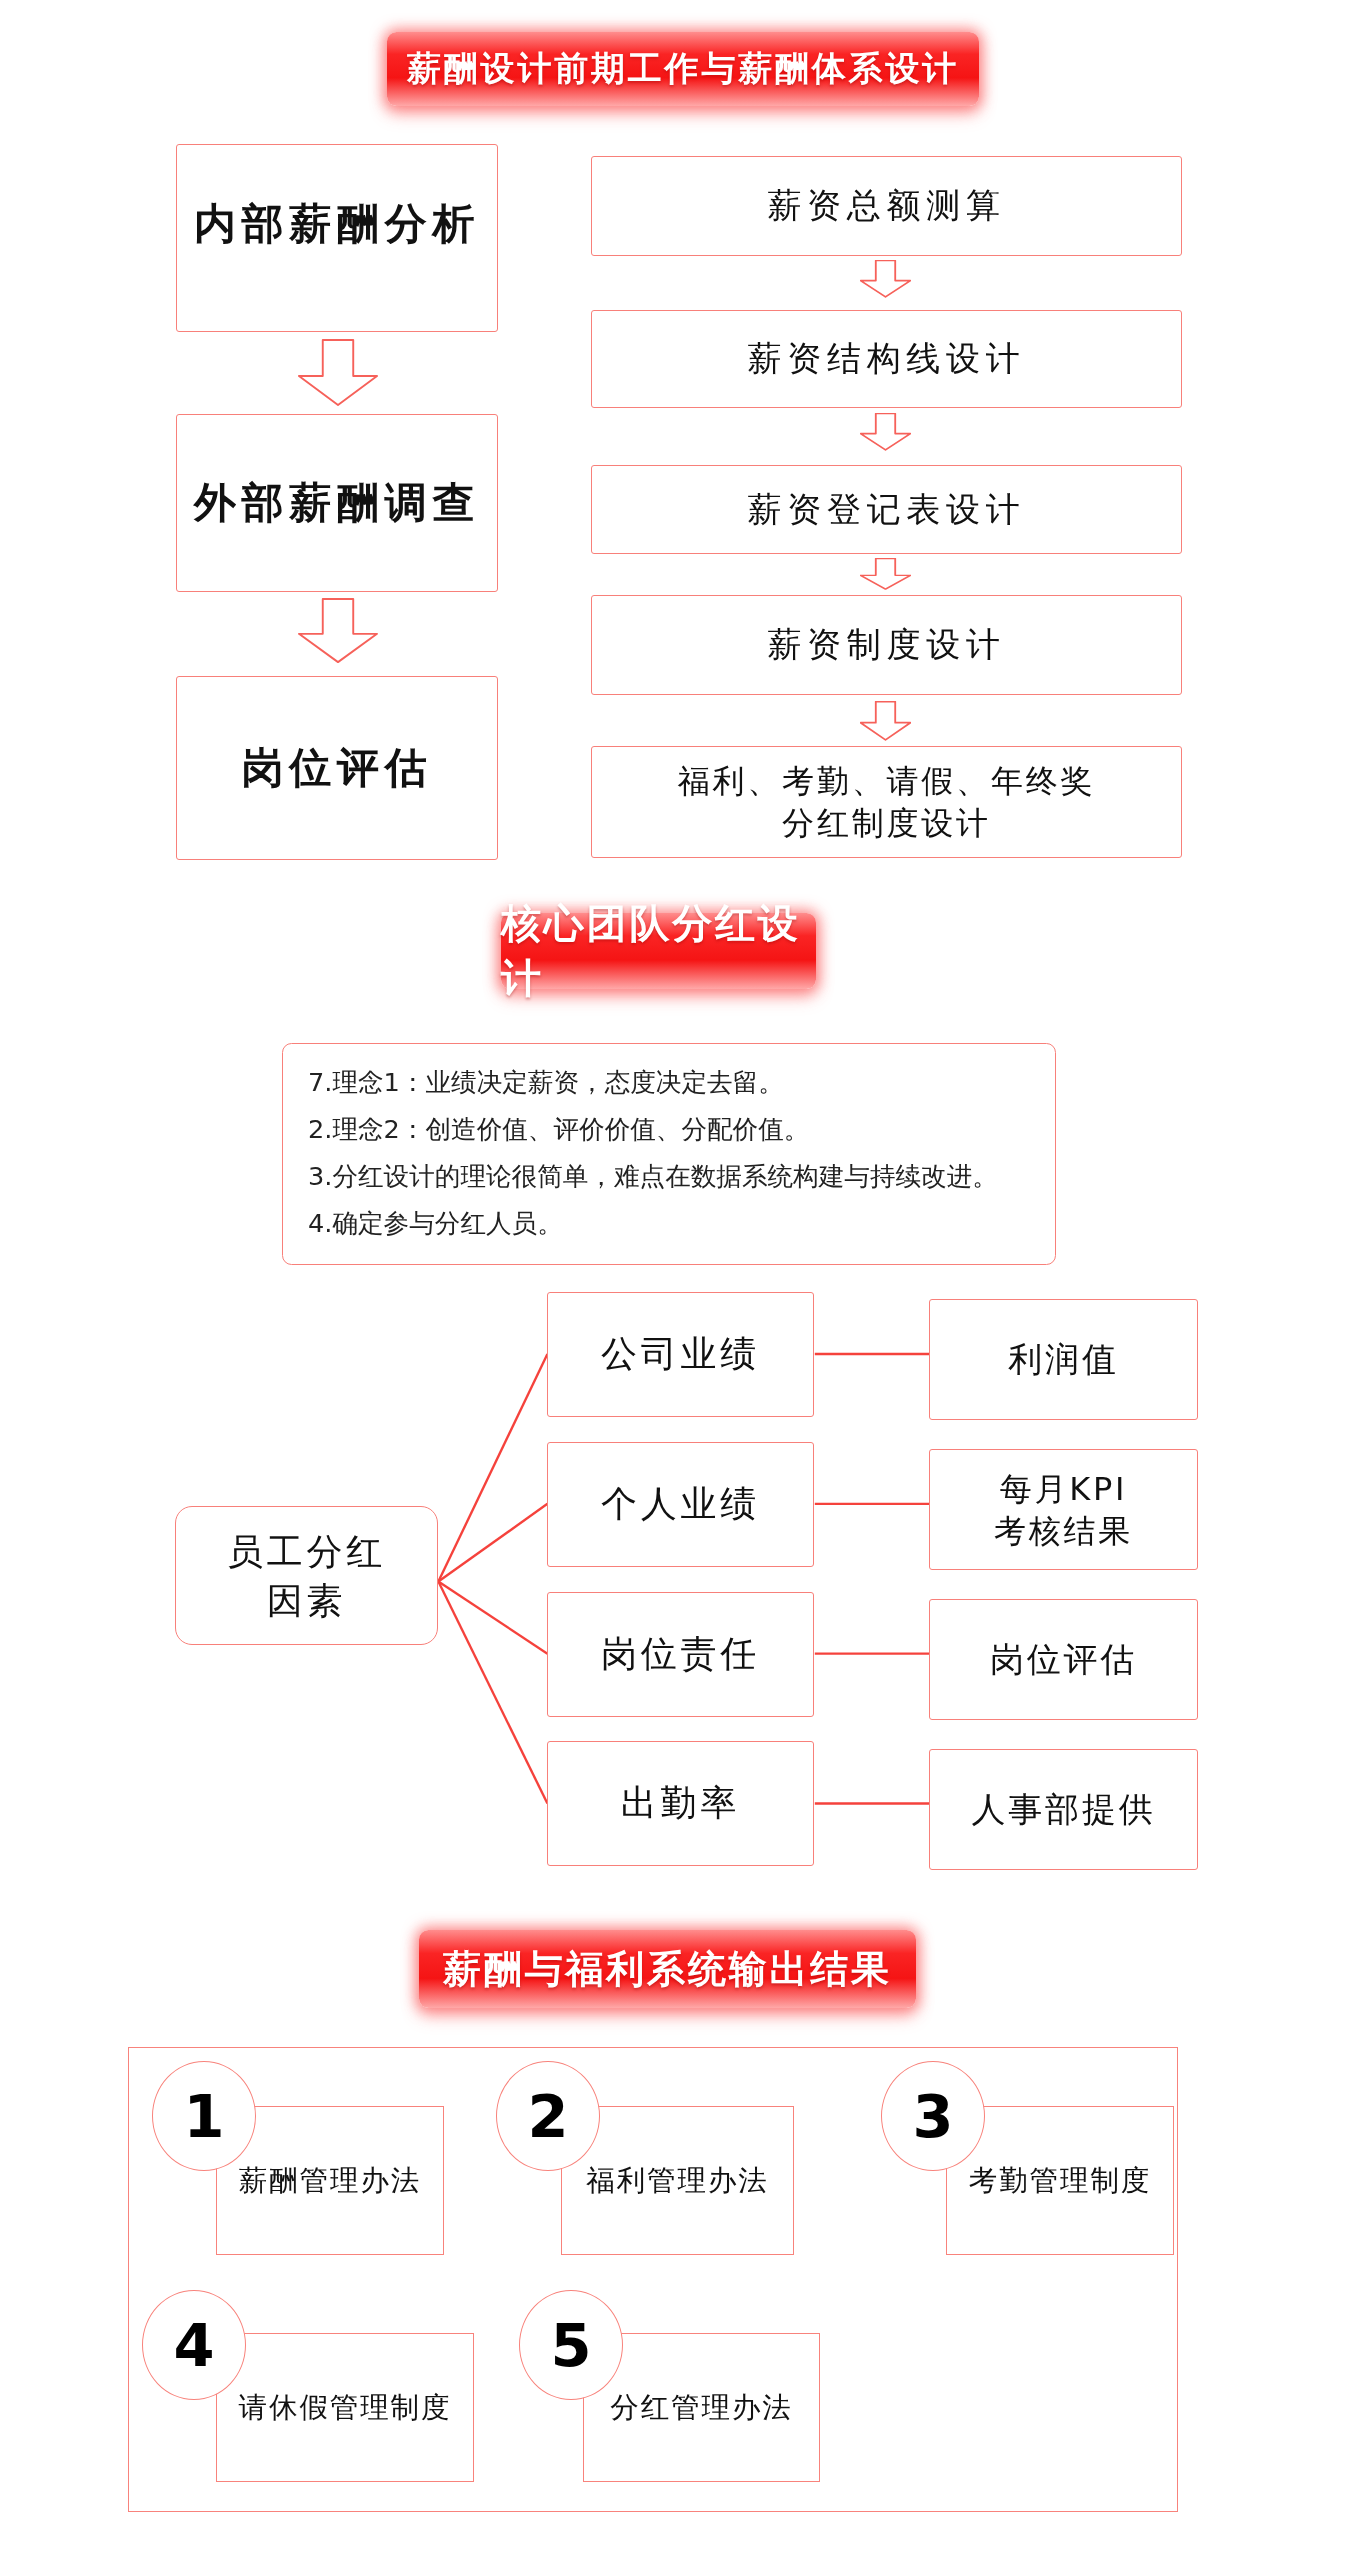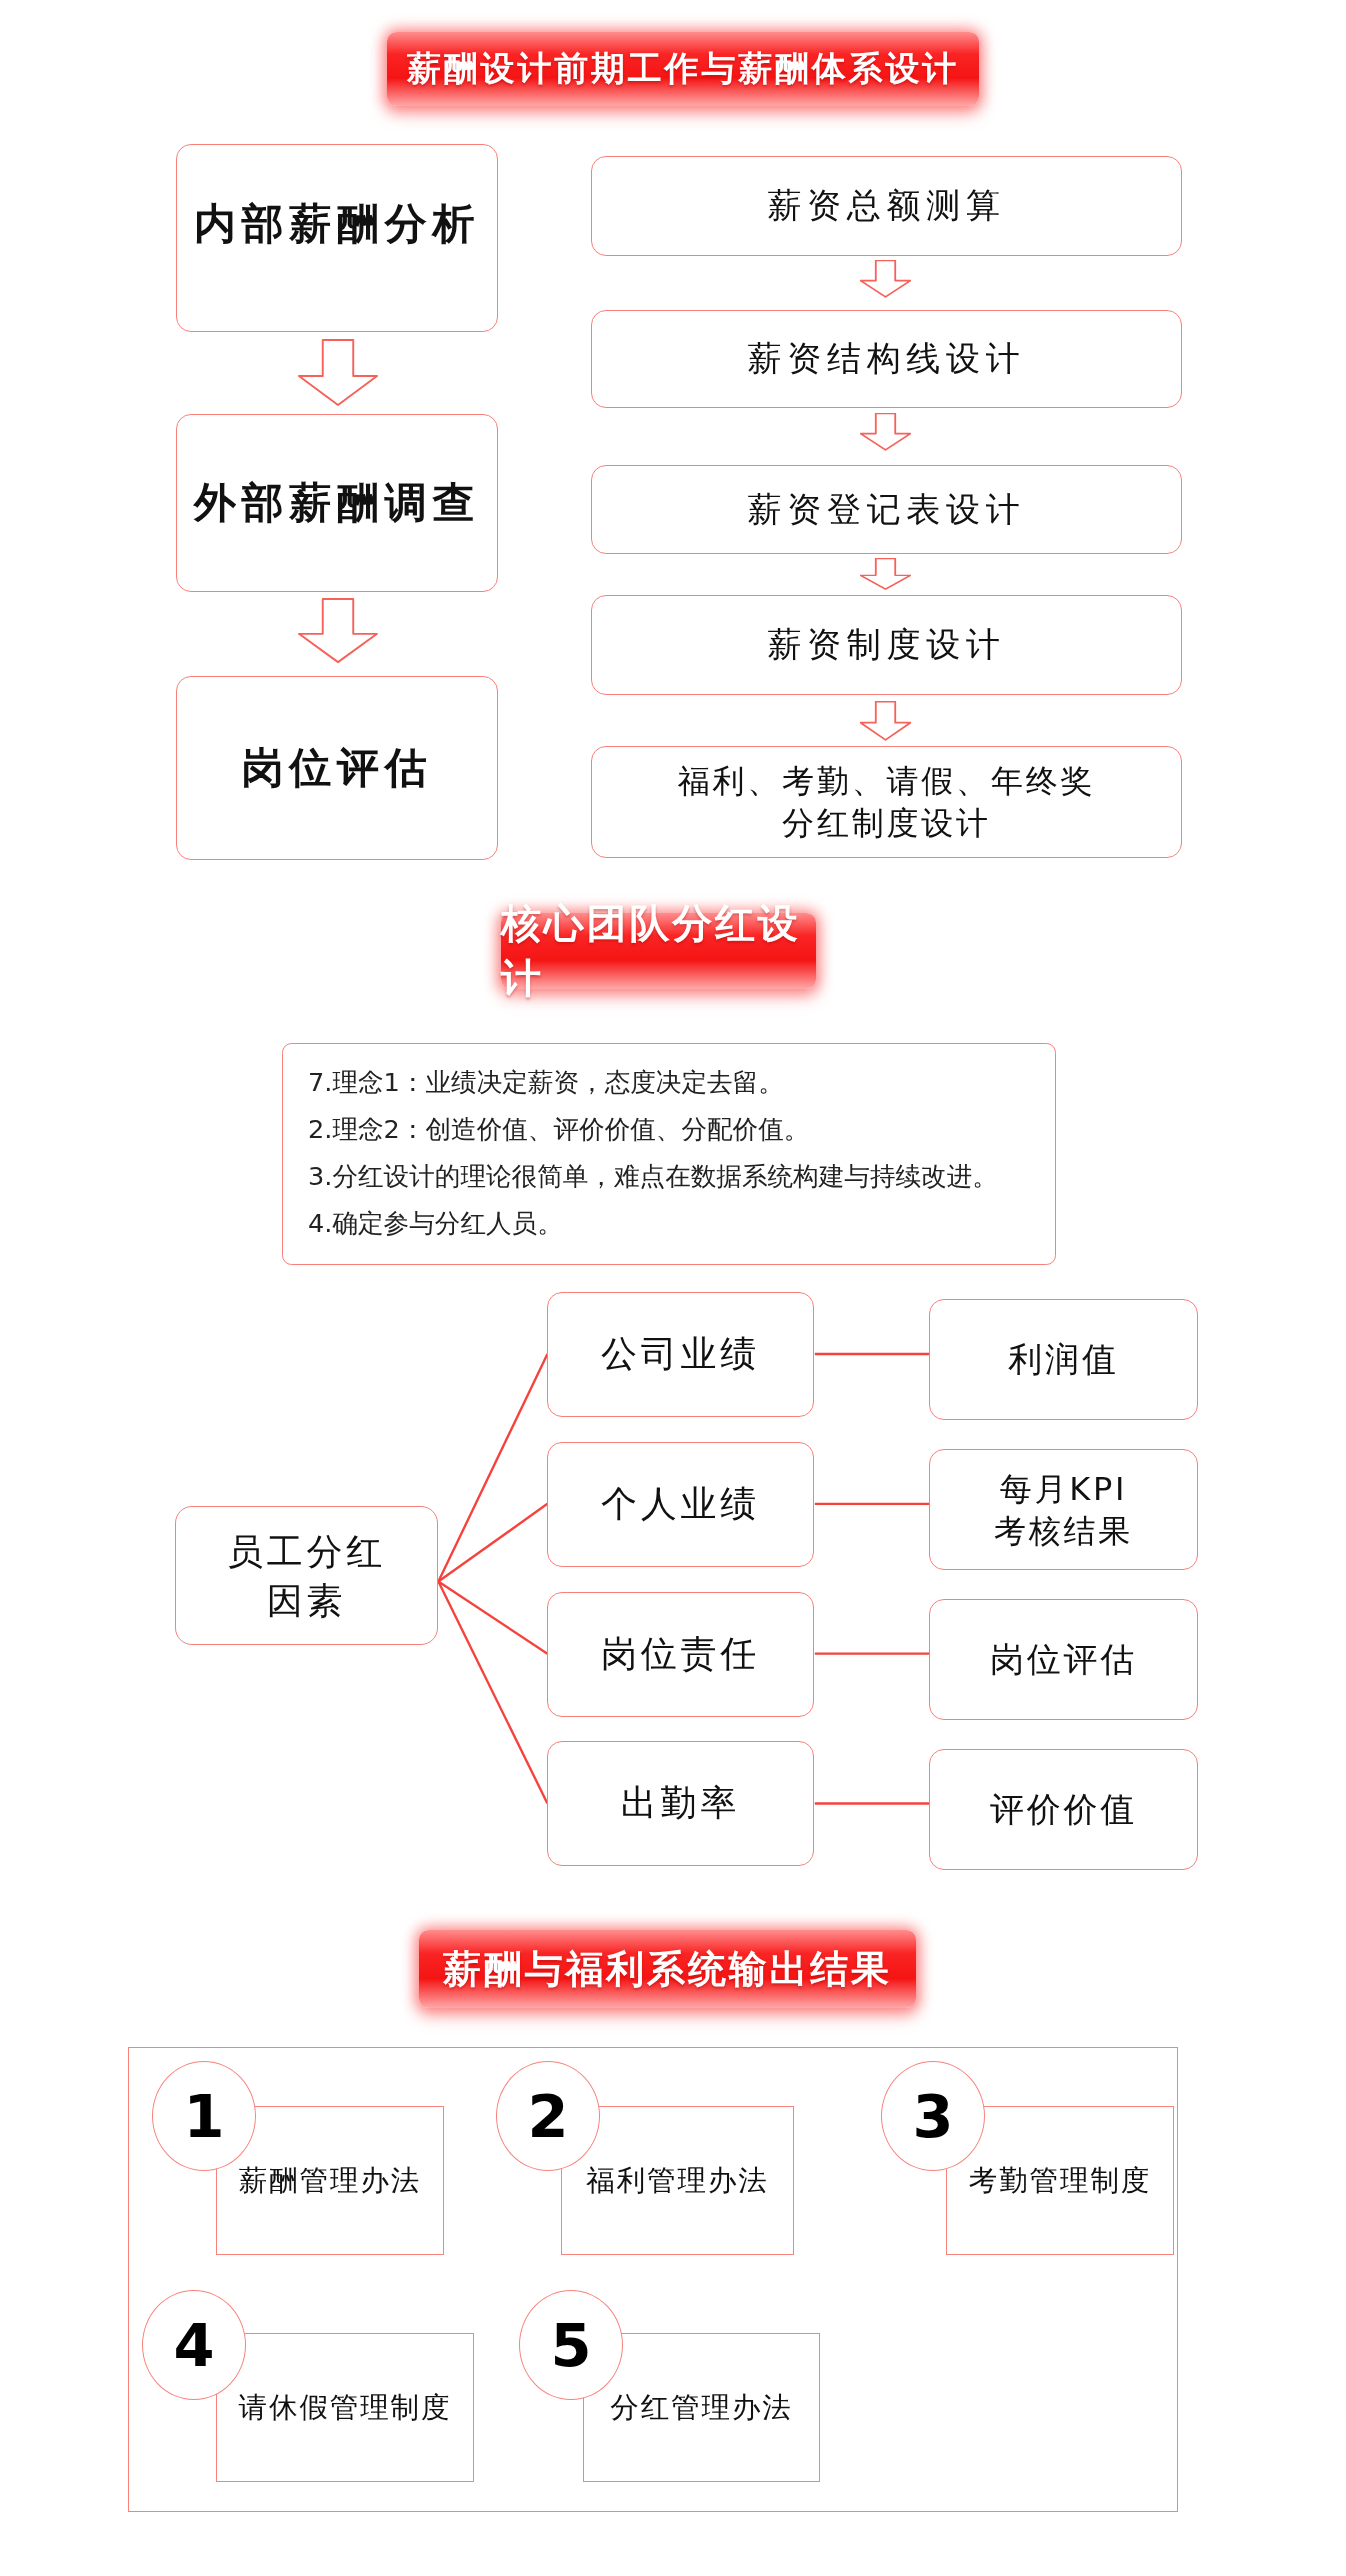--- a/index.html
+++ b/index.html
@@ -6,21 +6,21 @@
   body{font-family:"DejaVu Sans","Liberation Sans",sans-serif;}
   .canvas{position:relative;width:1347px;height:2576px;background:#fff;overflow:hidden;}
 
   .banner{position:absolute;display:flex;align-items:center;justify-content:center;
     color:#fff;font-weight:bold;letter-spacing:2.8px;border-radius:9.5px;
     background:linear-gradient(180deg,#ff8d8d 0%,#fa2424 30%,#f51414 62%,#ffa8a8 100%);
     box-shadow:0 0 13.3px 2.8px rgba(250,80,80,.65), 0 7.6px 17px rgba(252,120,120,.45);
     text-shadow:0 1.9px 2.8px rgba(150,0,0,.35);}
 
   .box{position:absolute;box-sizing:border-box;background:#fff;border:1.9px solid #f8807a;
-    border-radius:15px;display:flex;flex-direction:column;align-items:center;justify-content:center;
+    border-radius:3px;display:flex;flex-direction:column;align-items:center;justify-content:center;
     color:#111;text-align:center;}
   .left-box{font-weight:bold;letter-spacing:5.7px;font-size:42px;}
   .right-box{font-size:34px;letter-spacing:5.7px;}
   .mid-box{font-size:36px;letter-spacing:3.8px;}
   .meas-box{font-size:34px;letter-spacing:2.8px;}
 
   .arrow{position:absolute;}
   .arrow svg{display:block;width:100%;height:100%;}
 
   .notes{position:absolute;box-sizing:border-box;border:1.9px solid #f8807a;border-radius:9.5px;
@@ -129,21 +129,21 @@
   <div class="box mid-box" style="left:547px;top:1442px;width:267px;height:125px;">个人业绩</div>
   <div class="box mid-box" style="left:547px;top:1592px;width:267px;height:125px;">岗位责任</div>
   <div class="box mid-box" style="left:547px;top:1741px;width:267px;height:125px;">出勤率</div>
 
   <div class="box meas-box" style="left:929px;top:1299px;width:269px;height:121px;">利润值</div>
   <div class="box meas-box" style="left:929px;top:1449px;width:269px;height:121px;font-size:32px;line-height:42px;">
     <span>每月KPI</span>
     <span>考核结果</span>
   </div>
   <div class="box meas-box" style="left:929px;top:1599px;width:269px;height:121px;">岗位评估</div>
-  <div class="box meas-box" style="left:929px;top:1749px;width:269px;height:121px;">评价价值</div>
+  <div class="box meas-box" style="left:929px;top:1749px;width:269px;height:121px;">人事部提供</div>
 
   <div class="banner" style="left:419px;top:1920px;width:497px;height:78px;font-size:38px;margin-top:10px;">薪酬与福利系统输出结果</div>
 
   <div class="frame" style="left:128px;top:2047px;width:1050px;height:465px;"></div>
 
   <div class="out-rect" style="left:216px;top:2106px;width:228px;height:149px;">薪酬管理办法</div>
   <div class="num-circle" style="left:152px;top:2061px;width:104px;height:110px;">1</div>
 
   <div class="out-rect" style="left:561px;top:2106px;width:233px;height:149px;">福利管理办法</div>
   <div class="num-circle" style="left:496px;top:2061px;width:104px;height:110px;">2</div>

